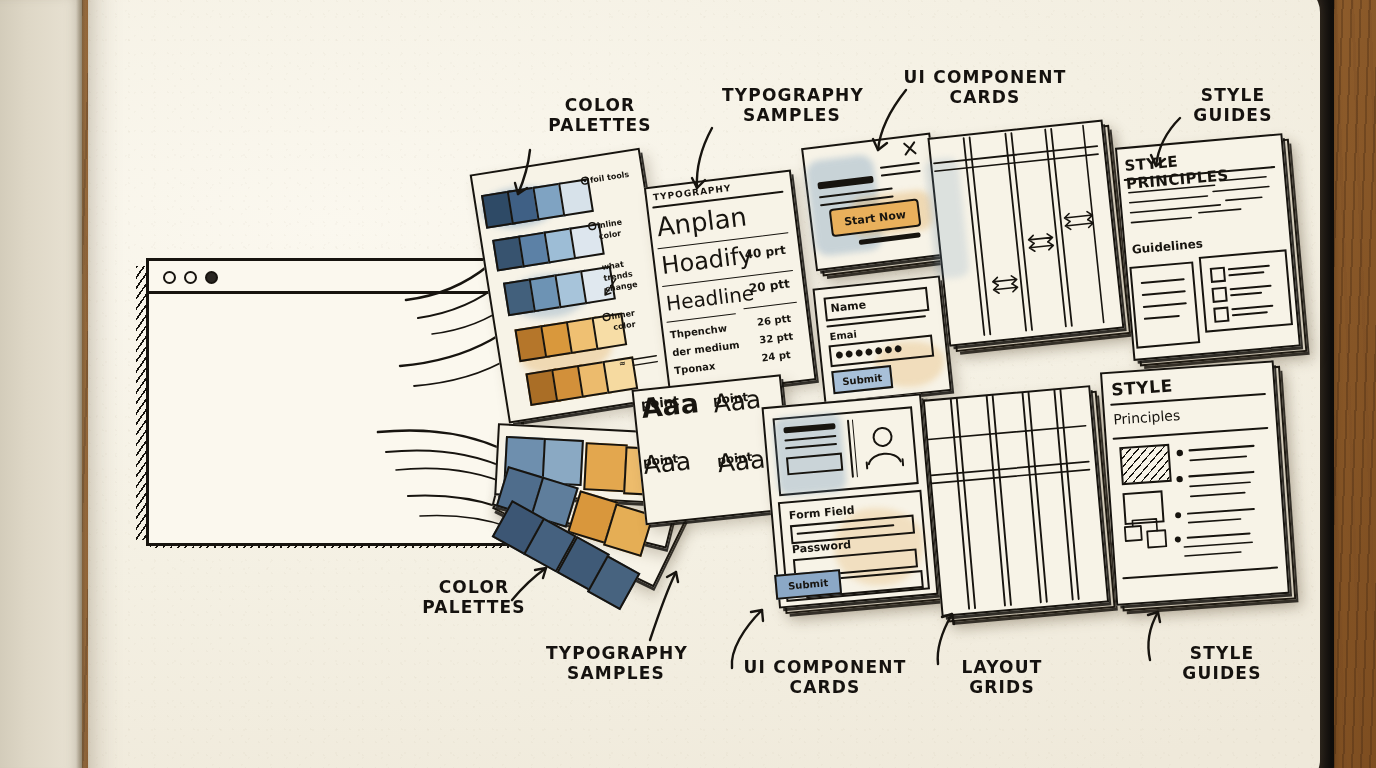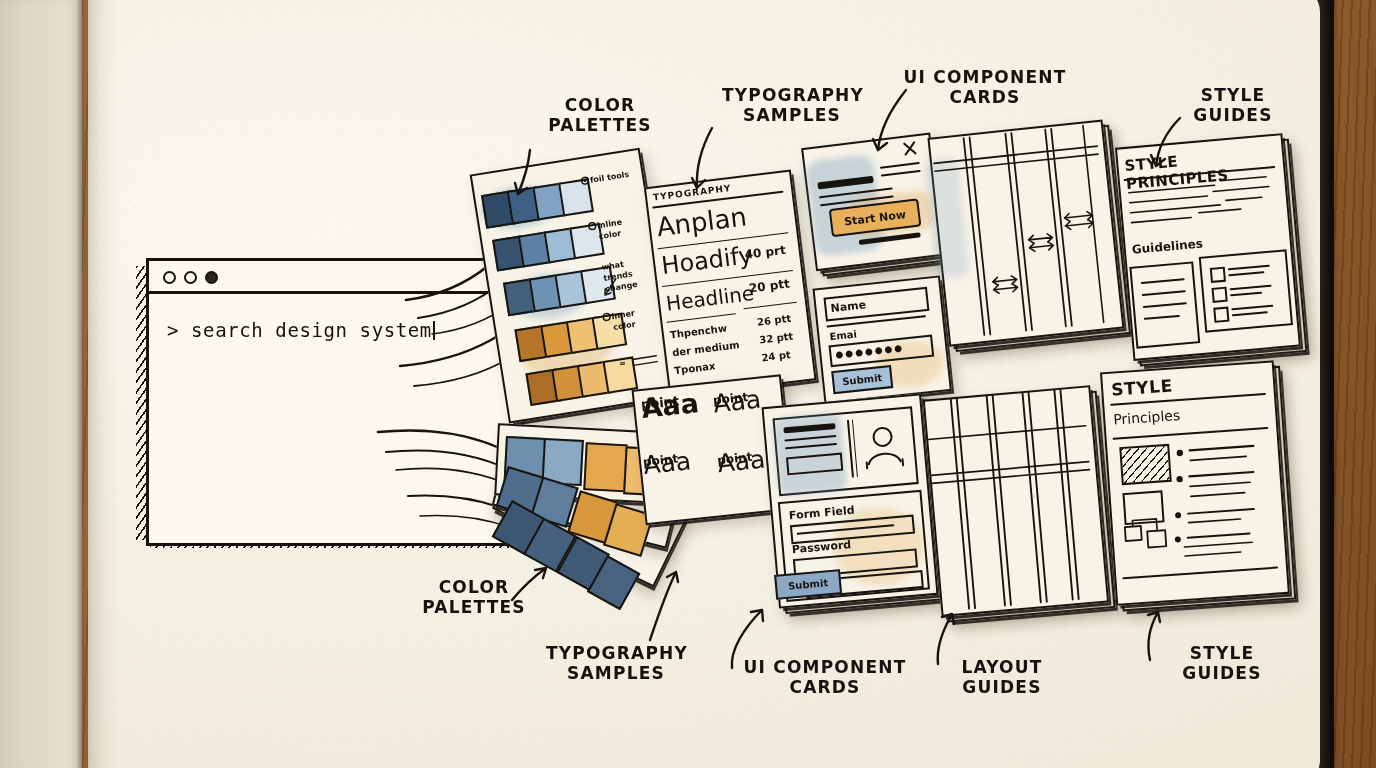--- a/index.html
+++ b/index.html
@@ -87,21 +87,20 @@
   <div class="paper-grain"></div>
 
   <div class="shadowbar" style="left:150px;top:534px;width:372px;height:14px;"></div>
   <div class="shadowbar" style="left:136px;top:266px;width:12px;height:274px;"></div>
 
   <div class="browser">
     <div class="bar"></div>
     <div class="dot" style="left:14px;"></div>
     <div class="dot" style="left:35px;"></div>
     <div class="dot" style="left:56px;background:#2a2722;"></div>
-    <div class="prompt"><span>&gt; search design system</span><span class="caret"></span></div>
   </div>
 
   <svg width="1376" height="768">
     <path class="sk" stroke-width="2.6" d="M406,300 C470,292 520,250 534,196"></path>
     <path class="sk" stroke-width="2" d="M418,318 C486,308 530,268 546,212"></path>
     <path class="sk" stroke-width="1.6" d="M432,334 C496,326 538,290 556,240"></path>
     <path class="sk" stroke-width="2.4" d="M400,366 C470,360 522,330 548,286"></path>
     <path class="sk" stroke-width="1.8" d="M414,386 C486,380 532,352 560,310"></path>
 
     <path class="sk" stroke-width="2.6" d="M378,432 C460,424 518,446 560,492"></path>
@@ -456,17 +455,17 @@
   <div class="label" style="left:1178px;top:86px;width:110px;">STYLE
 GUIDES</div>
 
   <div class="label" style="left:414px;top:578px;width:120px;">COLOR
 PALETTES</div>
   <div class="label" style="left:546px;top:644px;width:140px;">TYPOGRAPHY
 SAMPLES</div>
   <div class="label" style="left:740px;top:658px;width:170px;">UI COMPONENT
 CARDS</div>
   <div class="label" style="left:942px;top:658px;width:120px;">LAYOUT
-GUIDES</div>
+GRIDS</div>
   <div class="label" style="left:1162px;top:644px;width:120px;">STYLE
 GUIDES</div>
 
 </div>
 
 </body></html>

